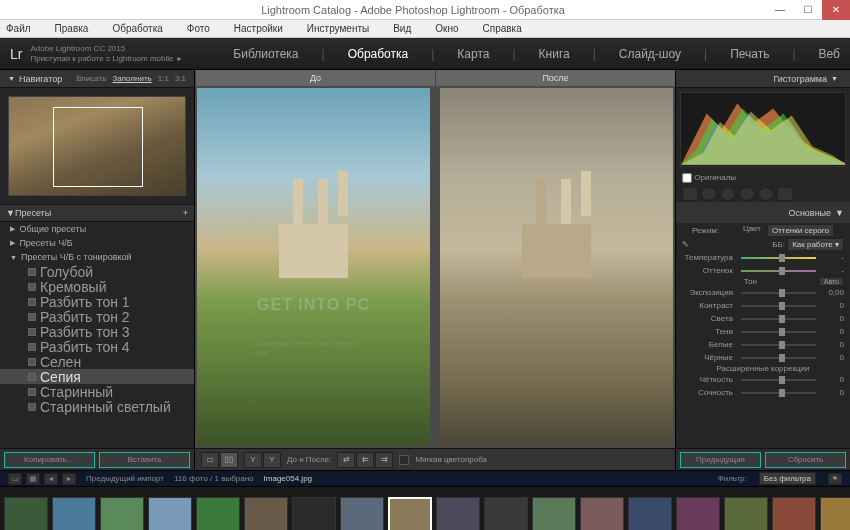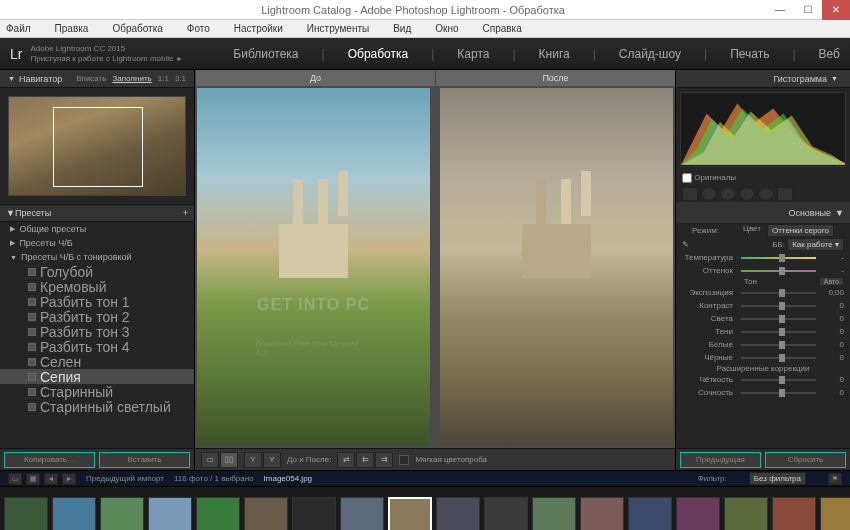--- a/index.html
+++ b/index.html
@@ -73,21 +73,21 @@
 .slider-thumb{position:absolute;top:-3px;width:6px;height:8px;background:#888;left:50%}
 .slider-val{width:24px;text-align:right;font-size:8px}
 .section-sub{text-align:center;font-size:8px;color:#999;padding:2px 0;display:flex;align-items:center;justify-content:space-between;padding:0 6px}
 .auto-btn{background:#3a3a3a;border:1px solid #222;padding:0 4px;font-size:7px}
 .filmstrip{height:60px;background:#1a1a1a;display:flex;align-items:center;padding:0 4px;gap:4px;border-top:1px solid #000}
 .fs-meta{height:16px;background:#0f172a;display:flex;align-items:center;padding:0 8px;gap:10px;font-size:8px;color:#888;border-top:1px solid #000}
 .fs-nav{display:flex;gap:4px;align-items:center}
 .fs-nav-btn{width:14px;height:12px;background:#333;border:1px solid #222;display:flex;align-items:center;justify-content:center;font-size:7px}
 .thumb{width:44px;height:40px;border:1px solid #333;flex-shrink:0}
 .thumb.selected{border:2px solid #fff}
-.fs-right{margin-left:auto;display:flex;gap:22px;align-items:center}
+.fs-right{margin-left:auto;display:flex;gap:12px;align-items:center}
 </style>
 </head>
 <body>
 
 <div class="titlebar">
   <div style="width:60px"></div>
   <div class="titlebar-text">Lightroom Catalog - Adobe Photoshop Lightroom - Обработка</div>
   <div class="win-btns">
     <div class="win-btn win-min">—</div>
     <div class="win-btn win-max">☐</div>

